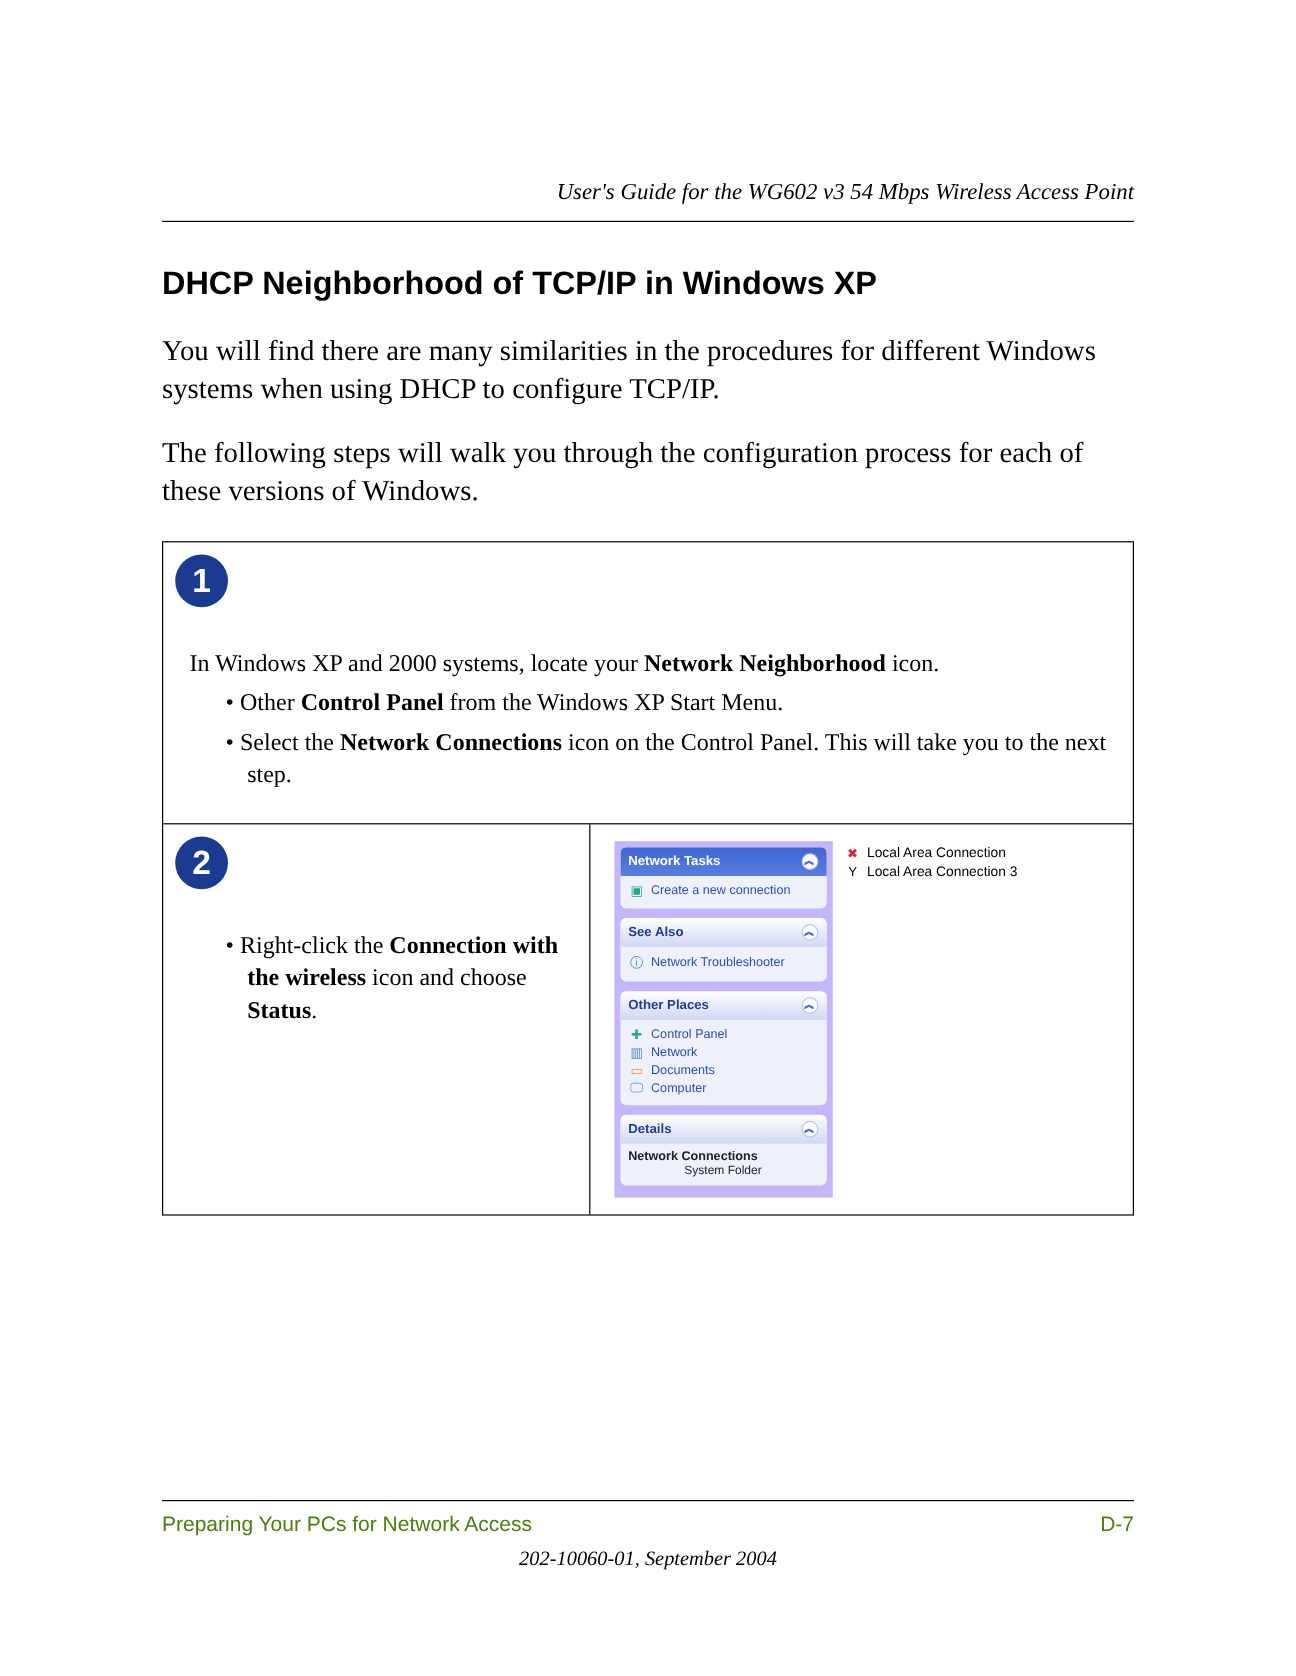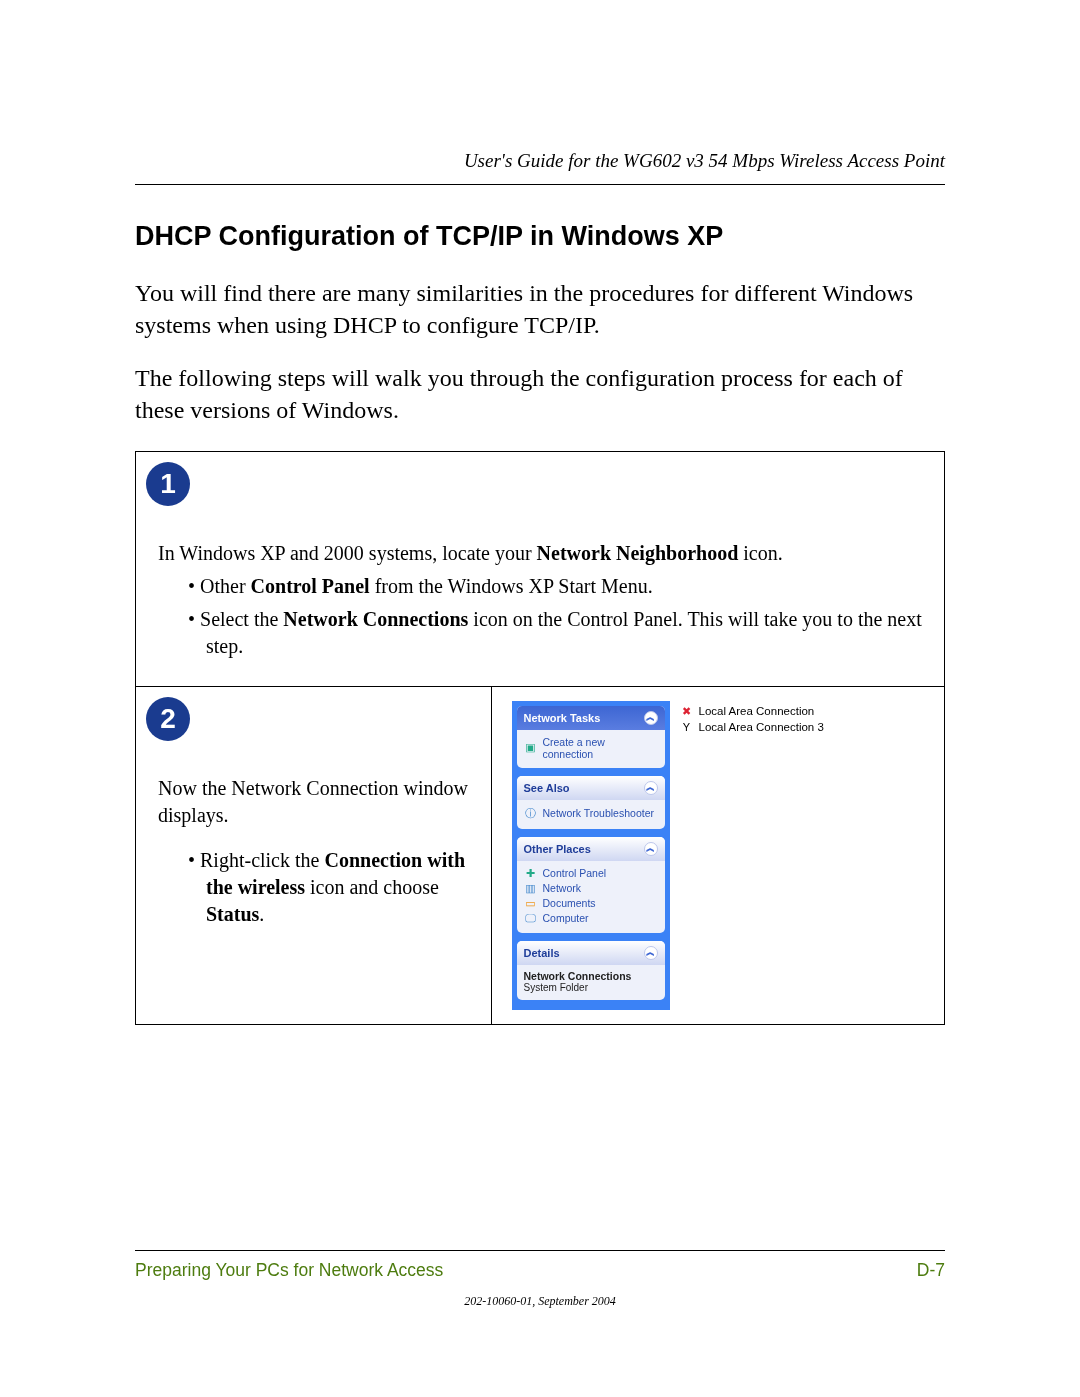--- a/index.html
+++ b/index.html
@@ -85,22 +85,22 @@
     border-right: 1.5px solid #000;
     padding: 10px 14px 20px 22px;
   }
   .step-two-right {
     flex: 1;
     padding: 14px 14px 14px 20px;
     display: flex;
     gap: 10px;
   }
   .xp-sidebar {
-    width: 158px;
-    background: #3b82f6;
+    width: 182px;
+    background: #c4b5fd;
     padding: 5px 5px 10px 5px;
     display: flex;
     flex-direction: column;
     gap: 8px;
     font-family: Tahoma, Arial, sans-serif;
   }
   .xp-panel {
     background: #eef1fa;
     border-radius: 5px;
     overflow: hidden;
@@ -131,20 +131,21 @@
     padding: 1px 0;
   }
   .xp-panel-body .det-title {
     color: #222;
     font-weight: bold;
     font-size: 10.5px;
   }
   .xp-panel-body .det-sub {
     color: #222;
     font-size: 10px;
+    text-align: center;
   }
   .chev {
     width: 14px;
     height: 14px;
     border-radius: 50%;
     background: #fff;
     color: #3d66d3;
     font-size: 9px;
     display: flex;
     align-items: center;
@@ -191,32 +192,32 @@
     font-size: 17.5px;
     color: #4d7c0f;
   }
   .footer-date {
     position: absolute;
     left: 0;
     right: 0;
     bottom: 88px;
     text-align: center;
     font-style: italic;
-    font-size: 12px;
+    font-size: 17px;
   }
   b { font-weight: bold; }
 </style>
 </head>
 <body>
 
 <div class="page">
 
   <div class="doc-header">User's Guide for the WG602 v3 54 Mbps Wireless Access Point</div>
 
-  <h1 class="title">DHCP Configuration of TCP/IP in Windows XP</h1>
+  <h1 class="title">DHCP Neighborhood of TCP/IP in Windows XP</h1>
 
   <p class="para">You will find there are many similarities in the procedures for different Windows systems when using DHCP to configure TCP/IP.</p>
   <p class="para">The following steps will walk you through the configuration process for each of these versions of Windows.</p>
 
   <div class="steps-box">
 
     <div class="step-one">
       <div class="badge">1</div>
       <div class="step-text">
         <span>In Windows XP and 2000 systems, locate your </span><b>Network Neighborhood</b><span> icon.</span>
@@ -224,21 +225,20 @@
           <li><span>Other </span><b>Control Panel</b><span> from the Windows XP Start Menu.</span></li>
           <li><span>Select the </span><b>Network Connections</b><span> icon on the Control Panel.  This will take you to the next step.</span></li>
         </ul>
       </div>
     </div>
 
     <div class="step-two">
       <div class="step-two-left">
         <div class="badge">2</div>
         <div class="step-text">
-          <p style="margin-bottom:18px">Now the Network Connection window displays.</p>
           <ul>
             <li><span>Right-click the </span><b>Connection with the wireless</b><span> icon and choose </span><b>Status</b><span>.</span></li>
           </ul>
         </div>
       </div>
 
       <div class="step-two-right">
         <div class="xp-sidebar">
 
           <div class="xp-panel">

